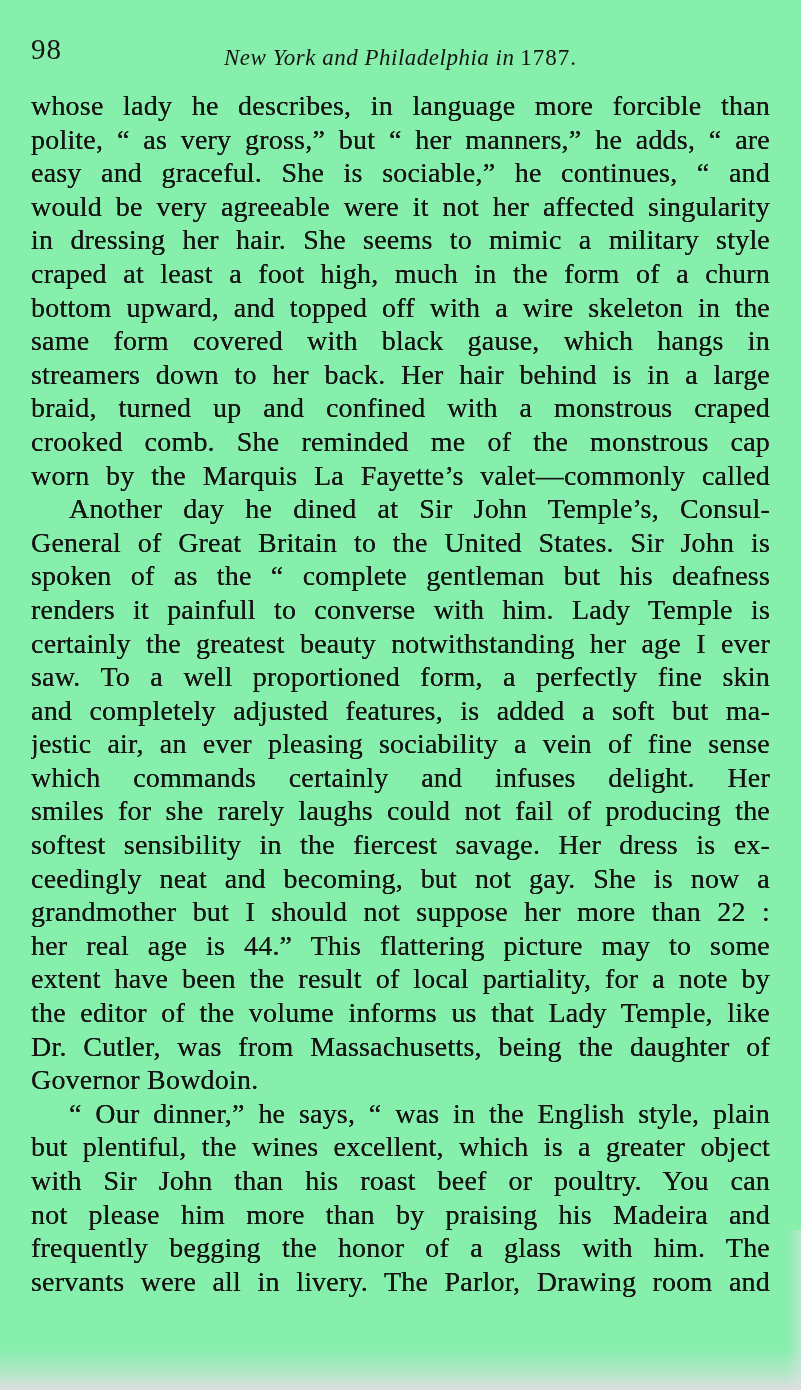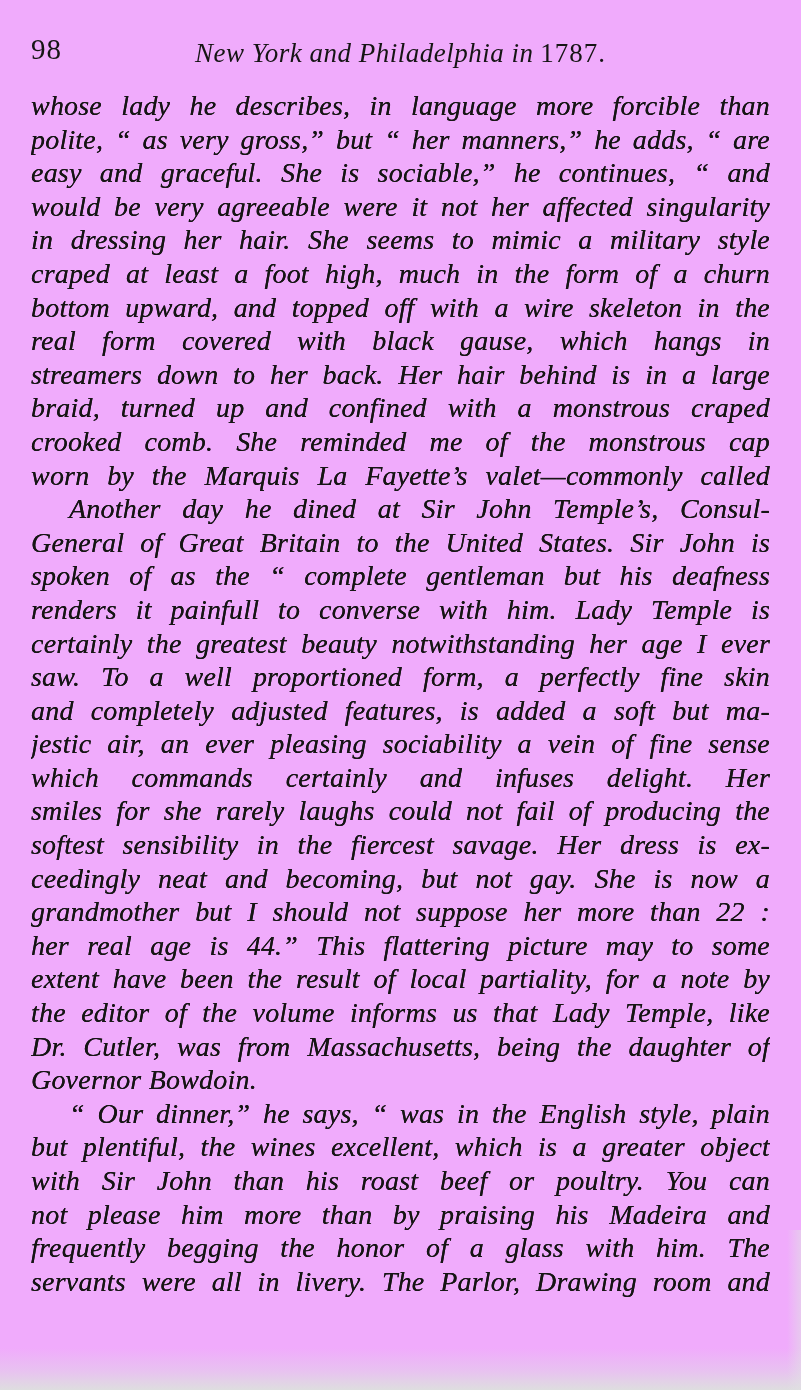--- a/index.html
+++ b/index.html
@@ -4,21 +4,21 @@
 <style>
   html, body {
     margin: 0;
     padding: 0;
     background: #ffffff;
   }
   .page {
     position: relative;
     width: 801px;
     height: 1390px;
-    background: #f0abfc;
+    background: #86efac;
     overflow: hidden;
     font-family: "Liberation Serif", "DejaVu Serif", serif;
     color: #161514;
   }
   
   .header {
     position: absolute;
     top: 33px;
     left: 31px;
     right: 31px;
@@ -27,24 +27,24 @@
   .pagenum {
     position: absolute;
     left: 0;
     top: 0;
     font-size: 29px;
     letter-spacing: 1px;
   }
   .running-title {
     position: absolute;
     left: 50%;
-    top: 5px;
+    top: 12px;
     transform: translateX(-50%);
     white-space: nowrap;
-    font-size: 27px;
+    font-size: 23px;
   }
   .running-title em {
     font-style: italic;
     letter-spacing: 0.5px;
   }
   .running-title .year {
     font-style: normal;
     letter-spacing: 1px;
   }
   
@@ -58,21 +58,20 @@
     letter-spacing: 0.2px;
     text-shadow: 0 0 0.5px #161514;
   }
   .paragraph { margin: 0; }
   .line {
     text-align: justify;
     text-align-last: justify;
     height: 33.6px;
     overflow: hidden;
     white-space: normal;
-    font-style: italic;
   }
   .line.flush {
     text-align-last: left;
   }
   .line.indent {
     text-indent: 38px;
   }
   
   .scan-shadow-bottom {
     position: absolute;
@@ -108,21 +107,21 @@
 
   <div class="text-block">
       <div class="paragraph">
         <div class="line">whose lady he describes, in language more forcible than</div>
         <div class="line">polite, “ as very gross,” but “ her manners,” he adds, “ are</div>
         <div class="line">easy and graceful.  She is sociable,” he continues, “ and</div>
         <div class="line">would be very agreeable were it not her affected singularity</div>
         <div class="line">in dressing her hair.  She seems to mimic a military style</div>
         <div class="line">craped at least a foot high, much in the form of a churn</div>
         <div class="line">bottom upward, and topped off with a wire skeleton in the</div>
-        <div class="line">real form covered with black gause, which hangs in</div>
+        <div class="line">same form covered with black gause, which hangs in</div>
         <div class="line">streamers down to her back.  Her hair behind is in a large</div>
         <div class="line">braid, turned up and confined with a monstrous craped</div>
         <div class="line">crooked comb.  She reminded me of the monstrous cap</div>
         <div class="line">worn by the Marquis La Fayette’s valet—commonly called</div>
       </div>
       <div class="paragraph">
         <div class="line indent">Another day he dined at Sir John Temple’s, Consul-</div>
         <div class="line">General of Great Britain to the United States.  Sir John is</div>
         <div class="line">spoken of as the “ complete gentleman but his deafness</div>
         <div class="line">renders it painfull to converse with him.  Lady Temple is</div>

